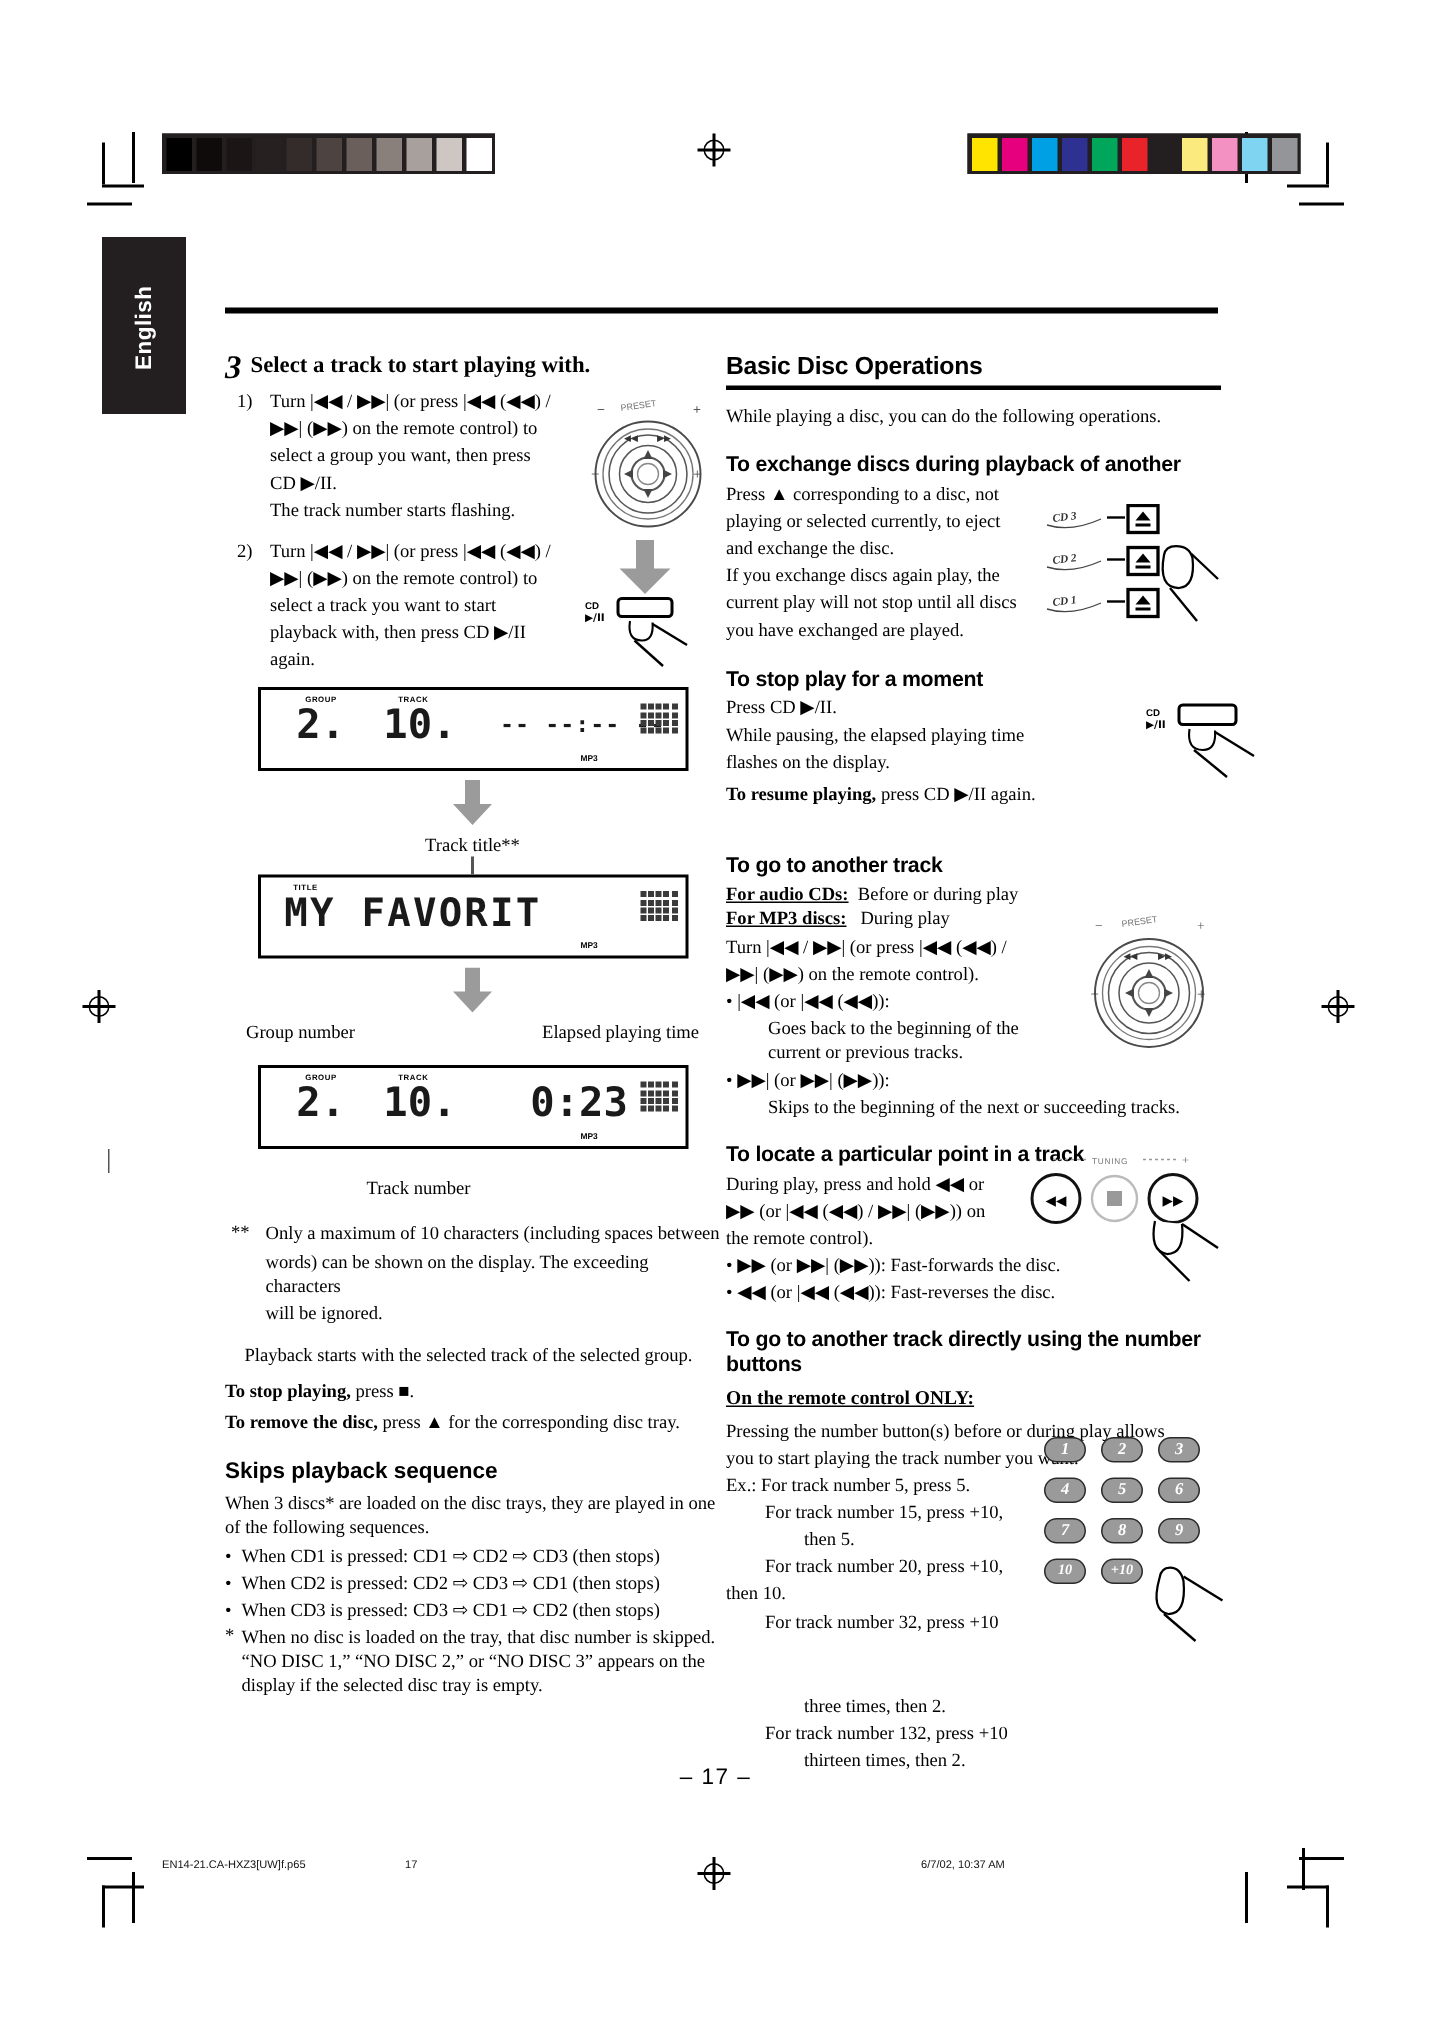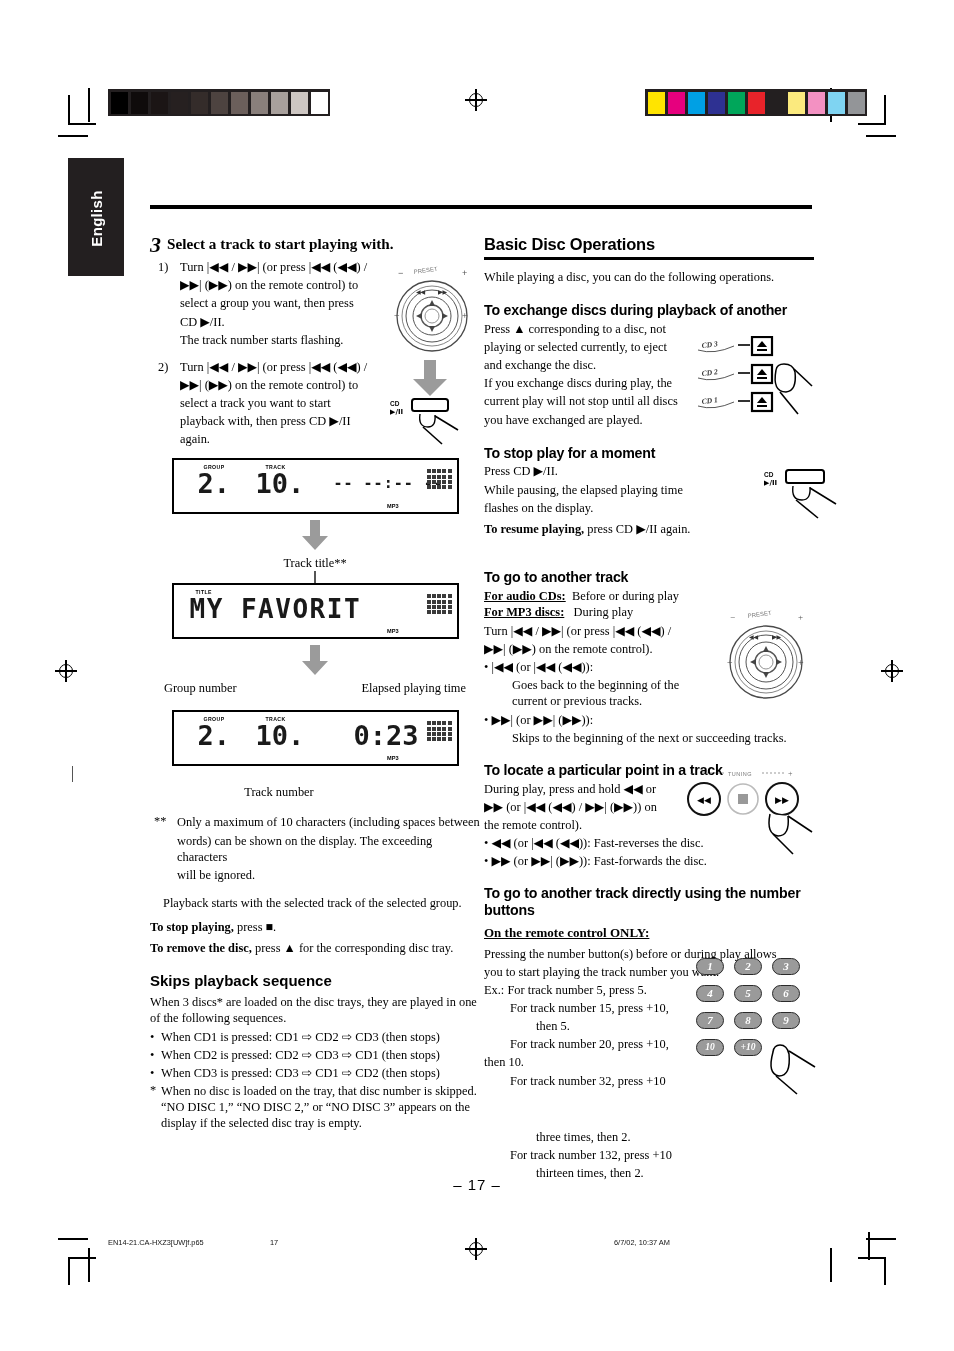--- a/index.html
+++ b/index.html
@@ -411,21 +411,21 @@
 <div class="col-right">
   <h2 class="sect">Basic Disc Operations</h2>
   <div class="sect-rule"></div>
   <p>While playing a disc, you can do the following operations.</p>
 
   <h3 class="sub" style="margin-top:17px;">To exchange discs during playback of another</h3>
   <div style="width:205px;">
     <div class="tx">Press ▲ corresponding to a disc, not</div>
     <div class="tx">playing or selected currently, to eject</div>
     <div class="tx">and exchange the disc.</div>
-    <div class="tx">If you exchange discs during play, the</div>
+    <div class="tx">If you exchange discs again play, the</div>
     <div class="tx">current play will not stop until all discs</div>
     <div class="tx">you have exchanged are played.</div>
   </div>
 
   <h3 class="sub" style="margin-top:17px;">To stop play for a moment</h3>
   <div style="width:215px;">
     <div class="tx">Press CD ▶/II.</div>
     <div class="tx">While pausing, the elapsed playing time</div>
     <div class="tx">flashes on the display.</div>
     <p style="margin-top:5px;">
@@ -451,22 +451,22 @@
     <div class="tx">• ▶▶| (or ▶▶| (▶▶)):</div>
   </div>
   <div class="tx ind" style="width:320px;">Skips to the beginning of the next or succeeding tracks.</div>
 
   <h3 class="sub" style="margin-top:16px;">To locate a particular point in a track</h3>
   <div style="width:200px;">
     <div class="tx">During play, press and hold ◀◀ or</div>
     <div class="tx">▶▶ (or |◀◀ (◀◀) / ▶▶| (▶▶)) on</div>
     <div class="tx">the remote control).</div>
   </div>
+  <div class="tx">• ▶▶ (or ▶▶| (▶▶)):  Fast-forwards the disc.</div>
   <div class="tx">• ◀◀ (or |◀◀ (◀◀)):  Fast-reverses the disc.</div>
-  <div class="tx">• ▶▶ (or ▶▶| (▶▶)):  Fast-forwards the disc.</div>
 
   <h3 class="sub" style="margin-top:16px;">To go to another track directly using the number buttons</h3>
   <div style="margin-top:4px;">
     <span class="b u" style="font-size:13px;">On the remote control ONLY:</span>
   </div>
   <div class="tx" style="margin-top:5px;">Pressing the number button(s) before or during play allows</div>
   <div class="tx">you to start playing the track number you want.</div>
 
   <div style="width:215px;">
     <div class="tx">Ex.: For track number 5, press 5.</div>

